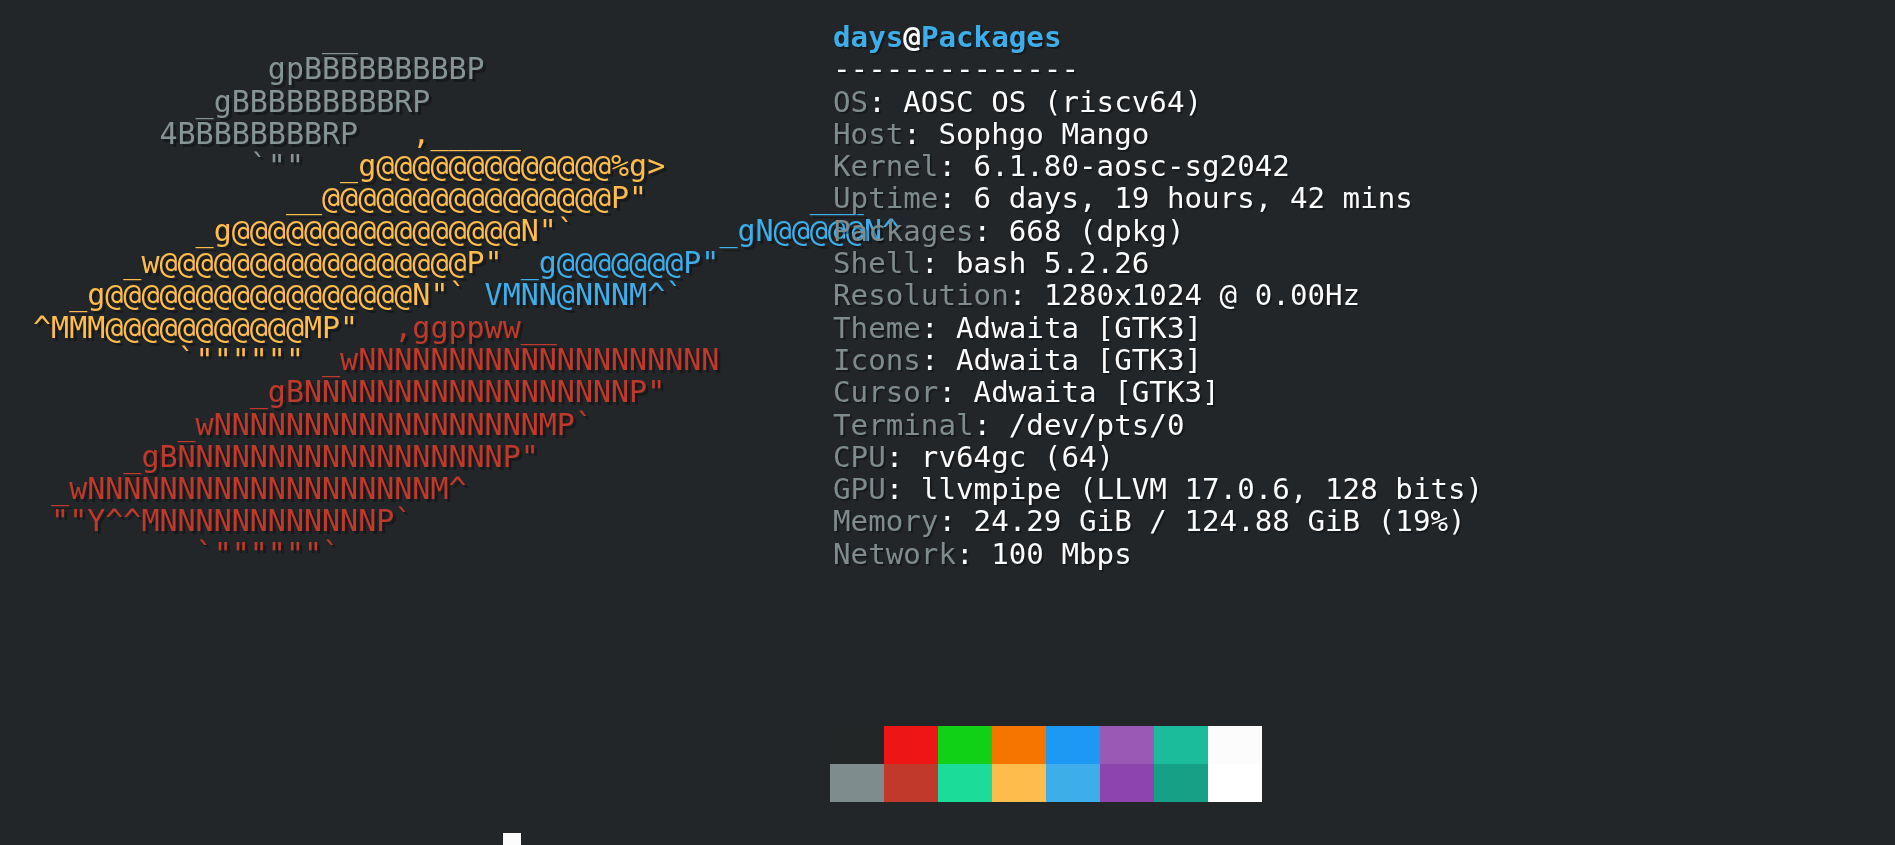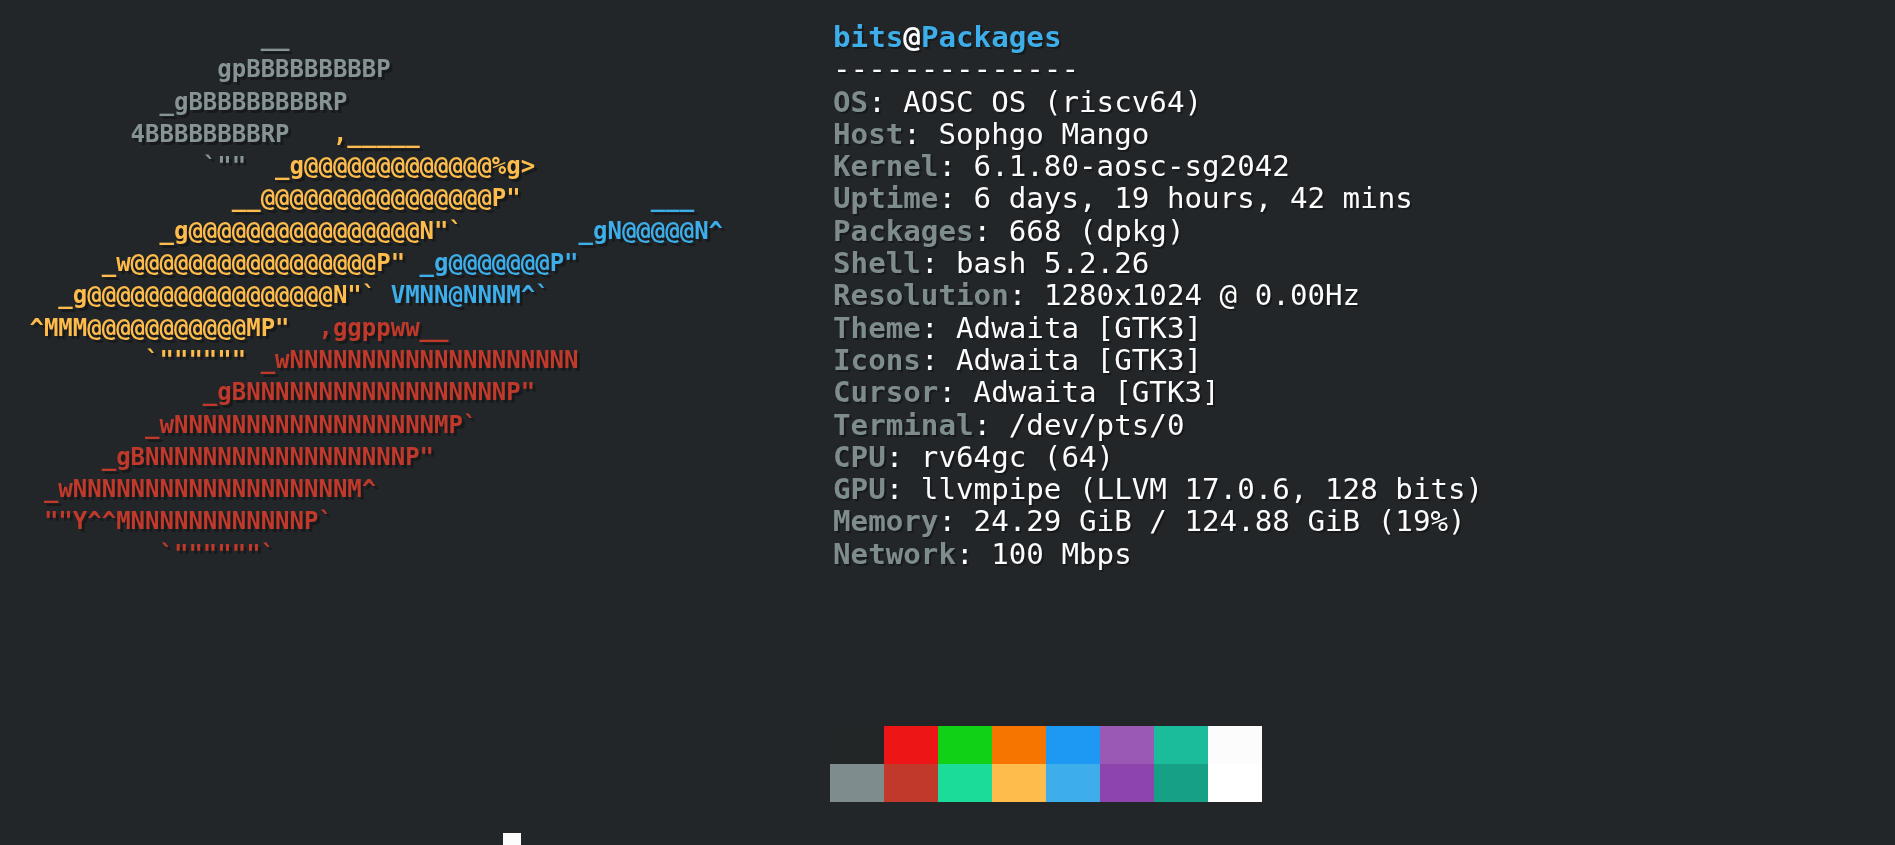--- a/index.html
+++ b/index.html
@@ -5,46 +5,46 @@
   html,body{margin:0;padding:0;}
   body{
     width:1895px;height:845px;overflow:hidden;position:relative;
     background:#232629;
     font-family:"DejaVu Sans Mono","Liberation Mono",monospace;
   }
   #terminal{position:absolute;inset:0;}
   pre{margin:0;white-space:pre;}
   #ascii-art{
     position:absolute;left:15px;top:21px;
-    font-size:24px;line-height:32.3px;font-weight:bold;
+    font-size:30px;line-height:32.3px;font-weight:normal;
     text-shadow:3px 3px 0 rgba(0,0,0,0.32);
   }
   #system-info{
     position:absolute;left:833px;top:21px;
     font-size:29.2px;line-height:32.3px;color:#fcfcfc;
     text-shadow:2px 2px 0 rgba(0,0,0,0.32);
   }
   .info-title{font-weight:bold;}
-  .info-label{font-weight:bold;}
+  .info-label{font-weight:normal;}
   #color-palette{position:absolute;left:830px;top:726px;}
   .palette-row{display:flex;height:38px;}
   .palette-swatch{width:54px;height:38px;}
   #terminal-cursor{
     position:absolute;left:503px;top:833px;width:18px;height:12px;
     background:#fcfcfc;
   }
 </style>
 </head>
 <body>
 
 <div id="terminal">
 
   <pre id="ascii-art"><div><span style="color: rgb(134, 148, 149);">                 __</span></div><div><span style="color: rgb(134, 148, 149);">              gpBBBBBBBBBP</span></div><div><span style="color: rgb(134, 148, 149);">          _gBBBBBBBBBRP</span></div><div><span style="color: rgb(134, 148, 149);">        4BBBBBBBBRP</span><span style="color: rgb(253, 188, 75);">   ,_____</span></div><div><span style="color: rgb(134, 148, 149);">             `""</span><span style="color: rgb(253, 188, 75);">  _g@@@@@@@@@@@@@%g&gt;</span></div><div><span style="color: rgb(253, 188, 75);">               __@@@@@@@@@@@@@@@@P"</span><span style="color: rgb(61, 174, 233);">         ___</span></div><div><span style="color: rgb(253, 188, 75);">          _g@@@@@@@@@@@@@@@@N"`</span><span style="color: rgb(61, 174, 233);">        _gN@@@@@N^</span></div><div><span style="color: rgb(253, 188, 75);">      _w@@@@@@@@@@@@@@@@@P"</span><span style="color: rgb(61, 174, 233);"> _g@@@@@@@P"</span></div><div><span style="color: rgb(253, 188, 75);">   _g@@@@@@@@@@@@@@@@@N"`</span><span style="color: rgb(61, 174, 233);"> VMNN@NNNM^`</span></div><div><span style="color: rgb(253, 188, 75);"> ^MMM@@@@@@@@@@@MP"</span><span style="color: rgb(192, 57, 43);">  ,ggppww__</span></div><div><span style="color: rgb(253, 188, 75);">         `""""""</span><span style="color: rgb(192, 57, 43);"> _wNNNNNNNNNNNNNNNNNNNN</span></div><div><span style="color: rgb(192, 57, 43);">             _gBNNNNNNNNNNNNNNNNNNP"</span></div><div><span style="color: rgb(192, 57, 43);">         _wNNNNNNNNNNNNNNNNNNMP`</span></div><div><span style="color: rgb(192, 57, 43);">      _gBNNNNNNNNNNNNNNNNNNP"</span></div><div><span style="color: rgb(192, 57, 43);">  _wNNNNNNNNNNNNNNNNNNNM^</span></div><div><span style="color: rgb(192, 57, 43);">  ""Y^^MNNNNNNNNNNNNP`</span></div><div><span style="color: rgb(192, 57, 43);">          `""""""`</span></div></pre>
 
-  <pre id="system-info"><span class="info-title" style="color: rgb(61, 174, 233);"><span>bits</span><span style="color:#fcfcfc">@</span><span>Packages</span></span>
+  <pre id="system-info"><span class="info-title" style="color: rgb(61, 174, 233);"><span>days</span><span style="color:#fcfcfc">@</span><span>Packages</span></span>
 <span>--------------</span>
 <span id="info-lines"><div><span class="info-label" style="color: rgb(127, 140, 141);">OS</span><span style="color: rgb(252, 252, 252);">: AOSC OS (riscv64)</span></div><div><span class="info-label" style="color: rgb(127, 140, 141);">Host</span><span style="color: rgb(252, 252, 252);">: Sophgo Mango</span></div><div><span class="info-label" style="color: rgb(127, 140, 141);">Kernel</span><span style="color: rgb(252, 252, 252);">: 6.1.80-aosc-sg2042</span></div><div><span class="info-label" style="color: rgb(127, 140, 141);">Uptime</span><span style="color: rgb(252, 252, 252);">: 6 days, 19 hours, 42 mins</span></div><div><span class="info-label" style="color: rgb(127, 140, 141);">Packages</span><span style="color: rgb(252, 252, 252);">: 668 (dpkg)</span></div><div><span class="info-label" style="color: rgb(127, 140, 141);">Shell</span><span style="color: rgb(252, 252, 252);">: bash 5.2.26</span></div><div><span class="info-label" style="color: rgb(127, 140, 141);">Resolution</span><span style="color: rgb(252, 252, 252);">: 1280x1024 @ 0.00Hz</span></div><div><span class="info-label" style="color: rgb(127, 140, 141);">Theme</span><span style="color: rgb(252, 252, 252);">: Adwaita [GTK3]</span></div><div><span class="info-label" style="color: rgb(127, 140, 141);">Icons</span><span style="color: rgb(252, 252, 252);">: Adwaita [GTK3]</span></div><div><span class="info-label" style="color: rgb(127, 140, 141);">Cursor</span><span style="color: rgb(252, 252, 252);">: Adwaita [GTK3]</span></div><div><span class="info-label" style="color: rgb(127, 140, 141);">Terminal</span><span style="color: rgb(252, 252, 252);">: /dev/pts/0</span></div><div><span class="info-label" style="color: rgb(127, 140, 141);">CPU</span><span style="color: rgb(252, 252, 252);">: rv64gc (64)</span></div><div><span class="info-label" style="color: rgb(127, 140, 141);">GPU</span><span style="color: rgb(252, 252, 252);">: llvmpipe (LLVM 17.0.6, 128 bits)</span></div><div><span class="info-label" style="color: rgb(127, 140, 141);">Memory</span><span style="color: rgb(252, 252, 252);">: 24.29 GiB / 124.88 GiB (19%)</span></div><div><span class="info-label" style="color: rgb(127, 140, 141);">Network</span><span style="color: rgb(252, 252, 252);">: 100 Mbps</span></div></span></pre>
 
   <div id="color-palette">
     <div class="palette-row">
         <div class="palette-swatch" style="background: rgb(35, 38, 39);"></div>
         <div class="palette-swatch" style="background: rgb(237, 21, 21);"></div>
         <div class="palette-swatch" style="background: rgb(17, 209, 22);"></div>
         <div class="palette-swatch" style="background: rgb(246, 116, 0);"></div>
         <div class="palette-swatch" style="background: rgb(29, 153, 243);"></div>

